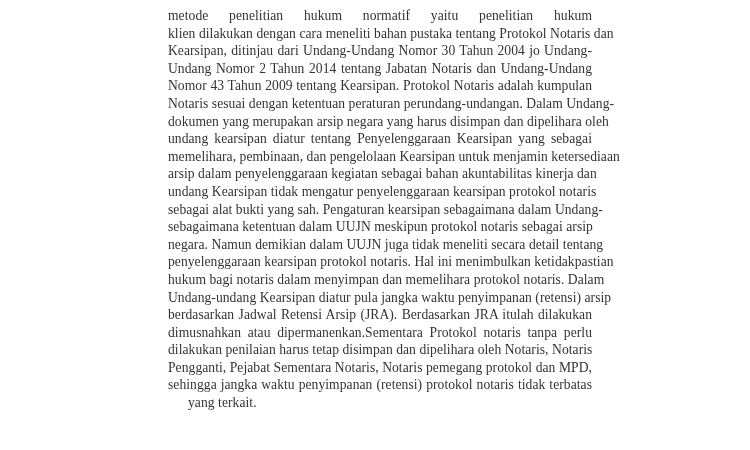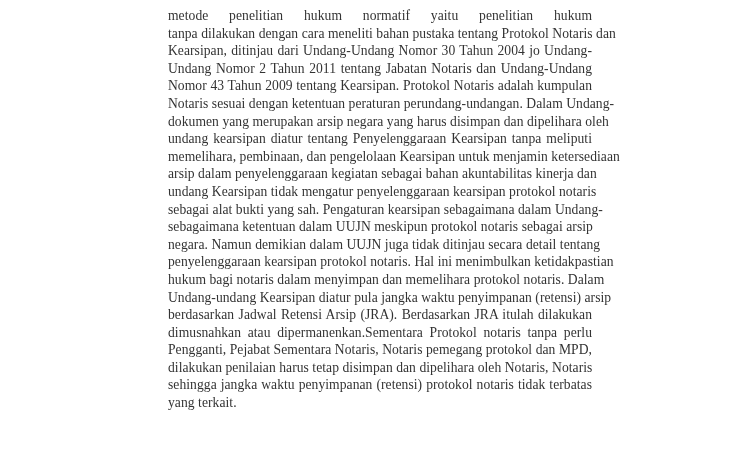--- a/index.html
+++ b/index.html
@@ -37,20 +37,21 @@
     .line {
       display: block;
       white-space: nowrap;
       text-align: justify;
       text-align-last: justify;
       height: 17.6px;
       overflow: visible;
     }
     .line.last {
       text-align-last: left;
+      margin-left: 20px;
     }
     .keywords {
       position: absolute;
       left: 188px;
       top: 437px;
       font-family: "Liberation Serif", "DejaVu Serif", serif;
       font-size: 13.6px;
       line-height: 17px;
       color: #222222;
       white-space: nowrap;
@@ -58,40 +59,40 @@
     .kw-label { font-weight: bold; }
     .kw-sep { font-weight: normal; }
     .kw-list { font-weight: bold; }
   </style>
 </head>
 <body>
 
 <div class="page">
   <div class="abstract">
     <span class="line">metode penelitian hukum normatif yaitu penelitian hukum</span>
-    <span class="line">tanpa dilakukan dengan cara meneliti bahan pustaka tentang Protokol Notaris dan</span>
+    <span class="line">klien dilakukan dengan cara meneliti bahan pustaka tentang Protokol Notaris dan</span>
     <span class="line">Kearsipan, ditinjau dari Undang-Undang Nomor 30 Tahun 2004 jo Undang-</span>
-    <span class="line">Undang Nomor 2 Tahun 2011 tentang Jabatan Notaris dan Undang-Undang</span>
+    <span class="line">Undang Nomor 2 Tahun 2014 tentang Jabatan Notaris dan Undang-Undang</span>
     <span class="line">Nomor 43 Tahun 2009 tentang Kearsipan. Protokol Notaris adalah kumpulan</span>
     <span class="line">Notaris sesuai dengan ketentuan peraturan perundang-undangan. Dalam Undang-</span>
     <span class="line">dokumen yang merupakan arsip negara yang harus disimpan dan dipelihara oleh</span>
-    <span class="line">undang kearsipan diatur tentang Penyelenggaraan Kearsipan tanpa meliputi</span>
+    <span class="line">undang kearsipan diatur tentang Penyelenggaraan Kearsipan yang sebagai</span>
     <span class="line">memelihara, pembinaan, dan pengelolaan Kearsipan untuk menjamin ketersediaan</span>
     <span class="line">arsip dalam penyelenggaraan kegiatan sebagai bahan akuntabilitas kinerja dan</span>
     <span class="line">undang Kearsipan tidak mengatur penyelenggaraan kearsipan protokol notaris</span>
     <span class="line">sebagai alat bukti yang sah. Pengaturan kearsipan sebagaimana dalam Undang-</span>
     <span class="line">sebagaimana ketentuan dalam UUJN meskipun protokol notaris sebagai arsip</span>
-    <span class="line">negara. Namun demikian dalam UUJN juga tidak ditinjau secara detail tentang</span>
+    <span class="line">negara. Namun demikian dalam UUJN juga tidak meneliti secara detail tentang</span>
     <span class="line">penyelenggaraan kearsipan protokol notaris. Hal ini menimbulkan ketidakpastian</span>
     <span class="line">hukum bagi notaris dalam menyimpan dan memelihara protokol notaris. Dalam</span>
     <span class="line">Undang-undang Kearsipan diatur pula jangka waktu penyimpanan (retensi) arsip</span>
     <span class="line">berdasarkan Jadwal Retensi Arsip (JRA). Berdasarkan JRA itulah dilakukan</span>
     <span class="line">dimusnahkan atau dipermanenkan.Sementara Protokol notaris tanpa perlu</span>
+    <span class="line">dilakukan penilaian harus tetap disimpan dan dipelihara oleh Notaris, Notaris</span>
     <span class="line">Pengganti, Pejabat Sementara Notaris, Notaris pemegang protokol dan MPD,</span>
-    <span class="line">dilakukan penilaian harus tetap disimpan dan dipelihara oleh Notaris, Notaris</span>
     <span class="line">sehingga jangka waktu penyimpanan (retensi) protokol notaris tidak terbatas</span>
     <span class="line last">yang terkait.</span>
   </div>
 
   <div class="keywords">
     <span class="kw-label">Kata kunci</span><span class="kw-sep"> : </span><span class="kw-list">Protokol Notaris, Arsip Negara, Retensi</span>
   </div>
 </div>
 
 </body></html>

